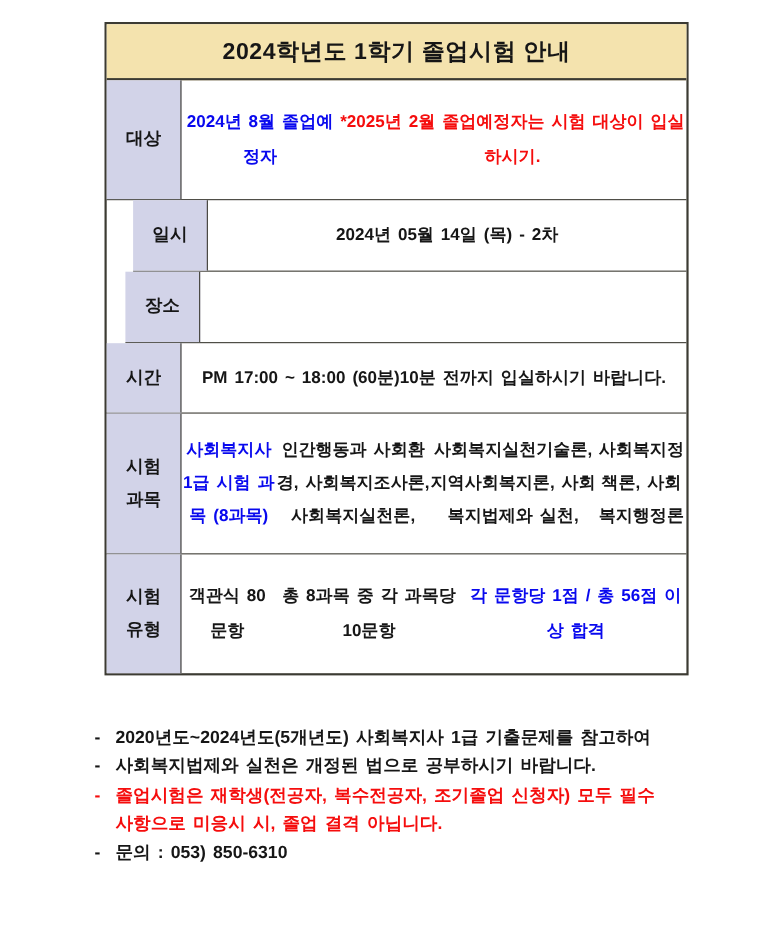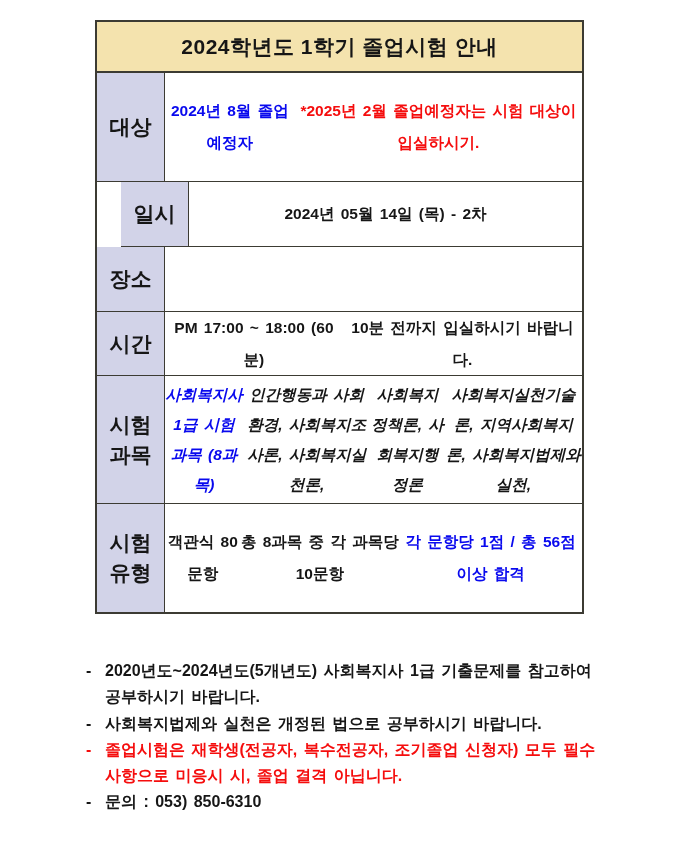--- a/index.html
+++ b/index.html
@@ -17,21 +17,21 @@
     height: 860px;
     position: relative;
     font-family: "Liberation Sans", "DejaVu Sans", sans-serif;
     font-weight: bold;
     color: var(--text);
   }
   .notice-table {
     position: absolute;
     left: 95px;
     top: 20px;
-    width: 489px;
+    width: 531px;
     border: 2px solid var(--border);
     background: #ffffff;
   }
   .table-header {
     height: 51px;
     background: var(--header_bg);
     border-bottom: 2px solid var(--border);
     display: flex;
     align-items: center;
     justify-content: center;
@@ -45,41 +45,41 @@
   .t-row:last-child { border-bottom: none; }
   .t-label {
     width: 68px;
     flex-shrink: 0;
     background: var(--label_bg);
     border-right: 1.5px solid var(--border);
     display: flex;
     flex-direction: column;
     align-items: center;
     justify-content: center;
-    font-size: 21px;
+    font-size: 16px;
     line-height: 30px;
     text-align: right;
   }
   .t-content {
     flex: 1;
     display: flex;
     align-items: center;
     justify-content: center;
     font-size: 15.5px;
     line-height: 32px;
     text-align: center;
     word-spacing: 2px;
   }
   .row-target   { height: 109px; }
   .row-datetime { height: 65px; margin-left: 24px;  }
-  .row-place    { height: 65px;  }
+  .row-place    { height: 65px; margin-left: 17px;  }
   .row-time     { height: 64px;  }
   .row-subjects { height: 128px; }
   .row-format   { height: 108px; }
-  .row-subjects .t-content { line-height: 30px; font-style: italic; }
+  .row-subjects .t-content { line-height: 30px; }
   .line[data-color="blue"]  { color: var(--blue); }
   .line[data-color="red"]   { color: var(--red);  }
   .line[data-color="black"] { color: var(--text); }
   .notes {
     position: absolute;
     left: 86px;
     top: 658px;
     width: 525px;
     font-size: 16px;
     line-height: 26.3px;
@@ -135,22 +135,22 @@
   </div>
 
   <div class="t-row row-subjects">
     <div class="t-label">
       <span class="label-line">시험</span>
       <span class="label-line">과목</span>
     </div>
     <div class="t-content">
       <span class="line" data-color="blue">사회복지사 1급 시험 과목 (8과목)</span>
       <span class="line" data-color="black">인간행동과 사회환경, 사회복지조사론, 사회복지실천론,</span>
+      <span class="line" data-color="black">사회복지실천기술론, 지역사회복지론, 사회복지법제와 실천,</span>
       <span class="line" data-color="black">사회복지정책론, 사회복지행정론</span>
-      <span class="line" data-color="black">사회복지실천기술론, 지역사회복지론, 사회복지법제와 실천,</span>
     </div>
   </div>
 
   <div class="t-row row-format">
     <div class="t-label">
       <span class="label-line">시험</span>
       <span class="label-line">유형</span>
     </div>
     <div class="t-content">
       <span class="line" data-color="black">객관식 80문항</span>
@@ -160,21 +160,20 @@
   </div>
 
 </div>
 
 <div class="notes">
 
   <div class="note" data-color="black">
     <span class="note-dash">-</span>
     <span class="note-text">
       <span>2020년도~2024년도(5개년도) 사회복지사 1급 기출문제를 참고하여</span><br>
-      <span>공부하시기 바랍니다.</span>
     </span>
   </div>
 
   <div class="note" data-color="black">
     <span class="note-dash">-</span>
     <span class="note-text">
       <span>사회복지법제와 실천은 개정된 법으로 공부하시기 바랍니다.</span>
     </span>
   </div>
 

